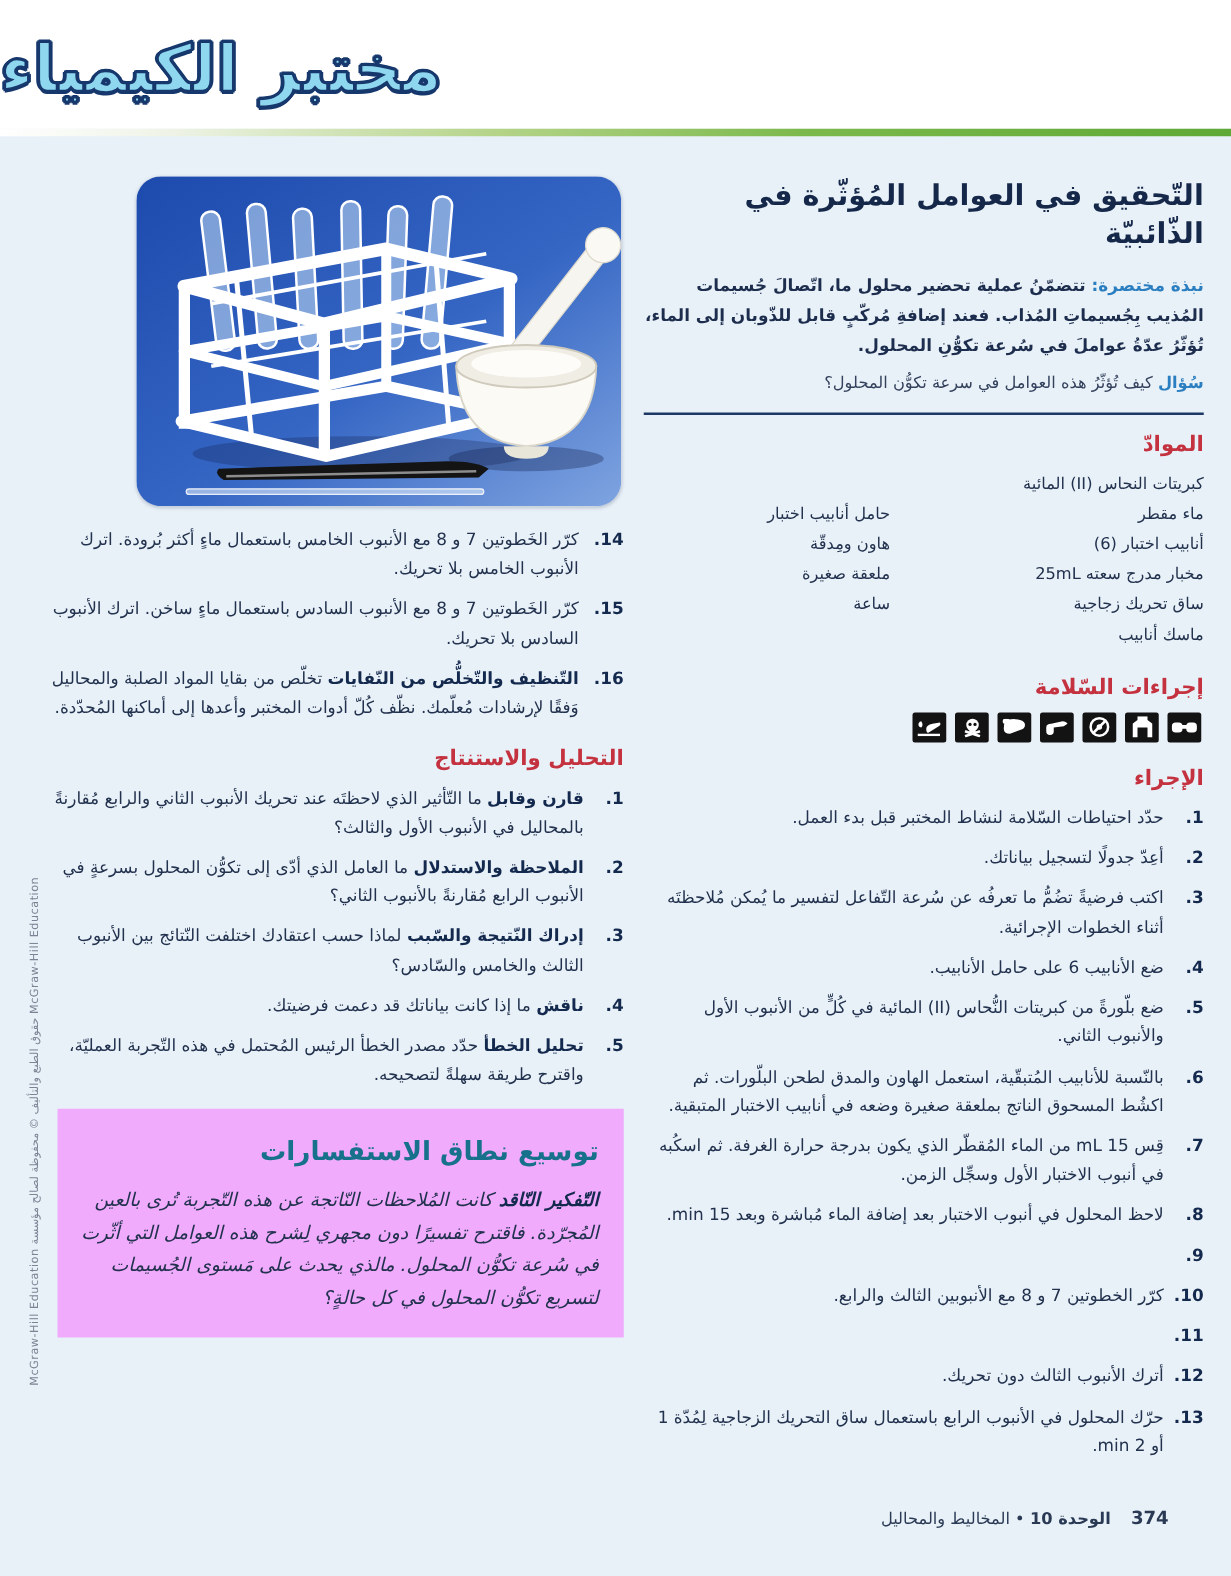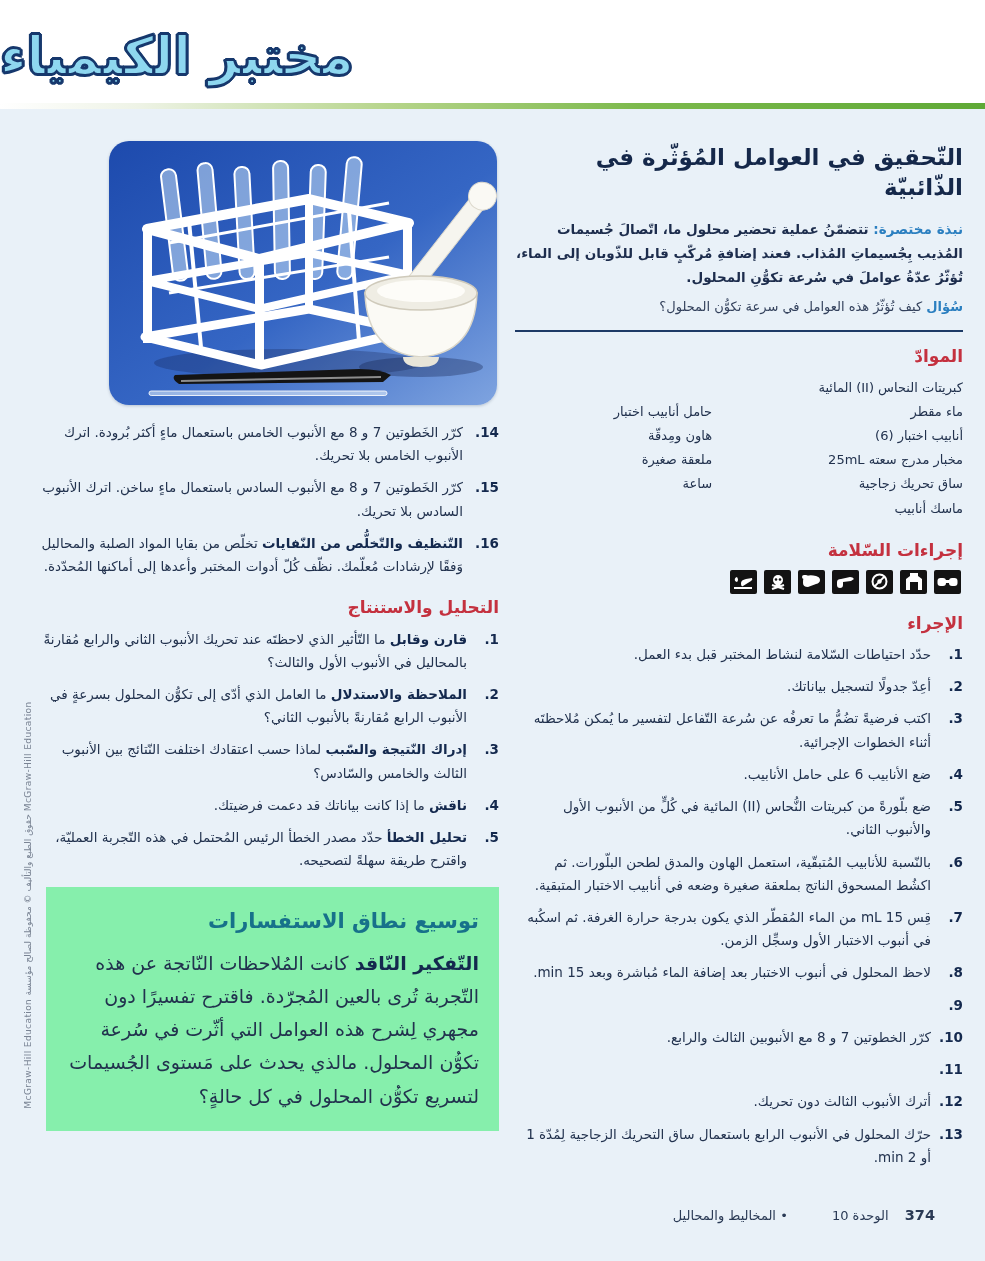--- a/index.html
+++ b/index.html
@@ -61,32 +61,32 @@
   }
   ol.steps.wide .num { flex:0 0 30px; }
   ol.steps .lead { font-weight:bold; color:#14294e; }
   
   .photo {
     width:388px; height:264px; margin:2px 2px 16px 0; border-radius:20px;
     overflow:hidden; box-shadow:0 1px 3px rgba(40,60,90,.25);
   }
   .photo svg { display:block; }
   .inquiry-box {
-    background:#86efac; margin:14px 0 0 8px; padding:16px 20px 18px 16px;
+    background:#f0abfc; margin:14px 0 0 8px; padding:16px 20px 18px 16px;
   }
   .inquiry-box h3 { font-size:21px; font-weight:bold; color:#17718a; margin-bottom:8px; }
   .inquiry-box .lead { font-weight:bold; color:#14294e; }
-  .inquiry-box p { font-size:19px; line-height:1.75; }
+  .inquiry-box p { font-size:15px; line-height:1.75;font-style:italic; }
   
   .footer {
     position:absolute; bottom:38px; right:50px; direction:rtl;
     font-size:13px; color:#2a3a55;
   }
   .footer .pg { font-weight:bold; font-size:14.5px; margin-left:12px; }
-  .footer .unit { font-weight:normal;margin-left:40px; }
+  .footer .unit { font-weight:bold; }
   .copyright-vertical {
     position:absolute; left:-232px; top:900px; width:520px; text-align:center;
     transform:rotate(-90deg); transform-origin:center;
     font-size:9px; color:#7a8494; letter-spacing:.4px; white-space:nowrap;
   }
 </style>
 </head>
 <body>
 
 <div class="page">

